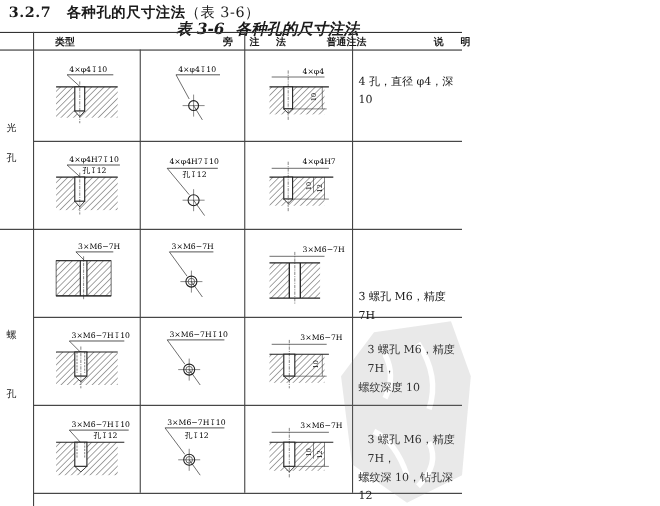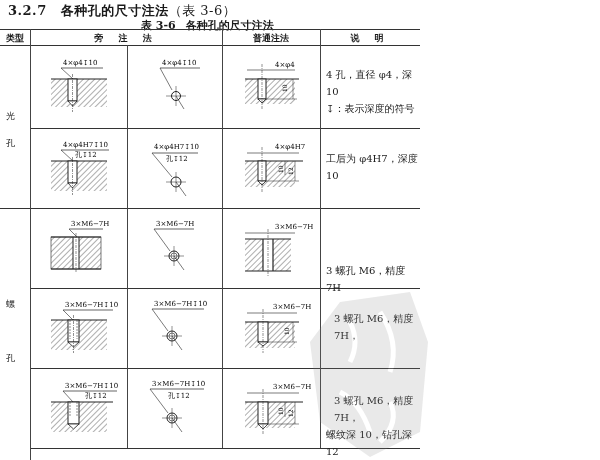--- a/index.html
+++ b/index.html
@@ -1,25 +1,25 @@
 <!DOCTYPE html>
 <html><head>
 <meta charset="utf-8">
 <style>
   html, body { margin:0; padding:0; background:#fff; }
   body { width:600px; height:460px; position:relative; overflow:hidden;
          font-family:"DejaVu Serif", serif; color:#1a1a1a; }
   .section-title { position:absolute; left:8px; top:2px; font-size:13px; font-weight:bold; letter-spacing:0.5px; }
   .section-title .num { margin-right:14px; }
   .section-title .ref { font-weight:normal; }
-  .table-caption { position:absolute; left:141px; top:18px; font-size:11px; font-weight:bold; }
+  .table-caption { position:absolute; left:160px; top:18px; font-size:14px; font-weight:bold;font-style:italic; }
   .table-caption .num { margin-right:10px; }
   .hline { position:absolute; height:1px; background:#333; }
   .vline { position:absolute; width:1px; background:#444; }
-  .hdr { position:absolute; font-size:9px; font-weight:bold; text-align:center; top:32px; letter-spacing:6px; }
+  .hdr { position:absolute; font-size:9px; font-weight:bold; text-align:center; top:32px; letter-spacing:6px;padding-left:44px; }
   .cat { position:absolute; font-size:9px; left:6px; }
   .desc { position:absolute; left:326px; font-size:10px; line-height:17px; width:94px; }
   .cell-svg { position:absolute; }
   .watermark { position:absolute; left:300px; top:282px; width:140px; height:178px; opacity:0.18; pointer-events:none; }
   svg text { font-family:"DejaVu Serif", serif; }
 </style>
 </head>
 <body>
 
 <div class="section-title">
@@ -38,21 +38,21 @@
   <div class="hline" style="left:30px;top:288px;width:390px;"></div>
   <div class="hline" style="left:30px;top:368px;width:390px;"></div>
   <div class="hline" style="left:30px;top:448px;width:390px;"></div>
   <div class="vline" style="left:30px;top:29px;height:432px;"></div>
   <div class="vline" style="left:127px;top:45px;height:403px;"></div>
   <div class="vline" style="left:222px;top:29px;height:419px;"></div>
   <div class="vline" style="left:320px;top:29px;height:419px;"></div>
 </div>
 
 <div class="hdr" style="left:0;width:30px;letter-spacing:0;">类型</div>
-<div class="hdr" style="left:30px;width:192px;">旁 注 法</div>
+<div class="hdr" style="left:30px;width:192px;text-align:right;">旁 注 法</div>
 <div class="hdr" style="left:222px;width:98px;letter-spacing:0;">普通注法</div>
 <div class="hdr" style="left:320px;width:100px;">说 明</div>
 
 <div class="cat" style="top:110px;">光</div>
 <div class="cat" style="top:137px;">孔</div>
 <div class="cat" style="top:298px;">螺</div>
 <div class="cat" style="top:352px;">孔</div>
 
 <svg width="0" height="0" style="position:absolute">
   <defs>
@@ -88,21 +88,20 @@
   <polygon points="35,53 43,53 39,57" fill="#fff" stroke="#222" stroke-width="0.8"></polygon>
   <line x1="39" y1="18" x2="39" y2="64" stroke="#222" stroke-width="0.5" stroke-dasharray="3,1,1,1"></line>
   <line x1="24" y1="24" x2="72" y2="24" stroke="#222" stroke-width="0.6"></line>
   <line x1="70" y1="33" x2="70" y2="53" stroke="#222" stroke-width="0.5"></line>
   <line x1="43" y1="53" x2="74" y2="53" stroke="#222" stroke-width="0.5"></line>
   <text x="52" y="21" font-size="7">4×φ4</text>
   <text x="64" y="46" font-size="6" transform="rotate(-90 64 46)">10</text>
 </svg>
 <div class="desc" style="top:66px;">
   <div>4 孔，直径 φ4，深 10</div>
-  <div>↧：表示深度的符号</div>
 </div>
 
 <svg class="cell-svg" style="left:31px;top:129px;" width="96" height="79">
   <rect x="20" y="32" width="56" height="30" fill="url(#hatch)"></rect>
   <line x1="20" y1="32" x2="76" y2="32" stroke="#222" stroke-width="1"></line>
   <rect x="37" y="32" width="9" height="22" fill="#fff" stroke="#222" stroke-width="1"></rect>
   <polygon points="37,54 46,54 41.5,59" fill="#fff" stroke="#222" stroke-width="0.8"></polygon>
   <line x1="41.5" y1="28" x2="41.5" y2="66" stroke="#222" stroke-width="0.5" stroke-dasharray="3,1,1,1"></line>
   <line x1="30" y1="21" x2="42" y2="32" stroke="#222" stroke-width="0.6"></line>
   <line x1="30" y1="21" x2="78" y2="21" stroke="#222" stroke-width="0.7"></line>
@@ -127,21 +126,20 @@
   <line x1="39" y1="18" x2="39" y2="64" stroke="#222" stroke-width="0.5" stroke-dasharray="3,1,1,1"></line>
   <line x1="24" y1="24" x2="76" y2="24" stroke="#222" stroke-width="0.6"></line>
   <line x1="62" y1="32" x2="62" y2="46" stroke="#222" stroke-width="0.5"></line>
   <line x1="72" y1="32" x2="72" y2="52" stroke="#222" stroke-width="0.5"></line>
   <line x1="43" y1="52" x2="76" y2="52" stroke="#222" stroke-width="0.5"></line>
   <text x="52" y="20" font-size="7">4×φ4H7</text>
   <text x="60" y="44" font-size="6" transform="rotate(-90 60 44)">10</text>
   <text x="70" y="46" font-size="6" transform="rotate(-90 70 46)">12</text>
 </svg>
 <div class="desc" style="top:150px;">
-  <div>工后为 φ4H7，深度 10</div>
 </div>
 
 <svg class="cell-svg" style="left:31px;top:209px;" width="96" height="79">
   <rect x="20" y="28" width="22" height="32" fill="url(#hatch)"></rect>
   <rect x="48" y="28" width="22" height="32" fill="url(#hatch)"></rect>
   <rect x="20" y="28" width="50" height="32" fill="none" stroke="#222" stroke-width="0.6"></rect>
   <line x1="20" y1="28" x2="70" y2="28" stroke="#222" stroke-width="1"></line>
   <line x1="20" y1="60" x2="70" y2="60" stroke="#222" stroke-width="1"></line>
   <line x1="42" y1="28" x2="42" y2="60" stroke="#222" stroke-width="1"></line>
   <line x1="48" y1="28" x2="48" y2="60" stroke="#222" stroke-width="1"></line>
@@ -204,20 +202,21 @@
   <polygon points="35,53 45,53 40,57" fill="#fff" stroke="#222" stroke-width="0.8"></polygon>
   <line x1="40" y1="20" x2="40" y2="64" stroke="#222" stroke-width="0.5" stroke-dasharray="3,1,1,1"></line>
   <line x1="24" y1="24" x2="74" y2="24" stroke="#222" stroke-width="0.6"></line>
   <line x1="70" y1="33" x2="70" y2="53" stroke="#222" stroke-width="0.5"></line>
   <line x1="45" y1="53" x2="74" y2="53" stroke="#222" stroke-width="0.5"></line>
   <text x="50" y="20" font-size="7">3×M6−7H</text>
   <text x="66" y="46" font-size="6" transform="rotate(-90 66 46)">10</text>
 </svg>
 <div class="desc" style="top:310px;">
   <div style="padding-left:8px;">3 螺孔 M6，精度 7H，</div>
+  <div>螺纹深度 10</div>
 </div>
 
 <svg class="cell-svg" style="left:31px;top:369px;" width="96" height="79">
   <rect x="20" y="33" width="56" height="30" fill="url(#hatch)"></rect>
   <line x1="20" y1="33" x2="82" y2="33" stroke="#222" stroke-width="1"></line>
   <rect x="37" y="33" width="11" height="22" fill="#fff" stroke="#222" stroke-width="1"></rect>
   <line x1="39" y1="33" x2="39" y2="48" stroke="#222" stroke-width="0.5" stroke-dasharray="2,1"></line>
   <line x1="46" y1="33" x2="46" y2="48" stroke="#222" stroke-width="0.5" stroke-dasharray="2,1"></line>
   <polygon points="37,55 48,55 42.5,60" fill="#fff" stroke="#222" stroke-width="0.8"></polygon>
   <line x1="32" y1="22" x2="42" y2="33" stroke="#222" stroke-width="0.6"></line>

